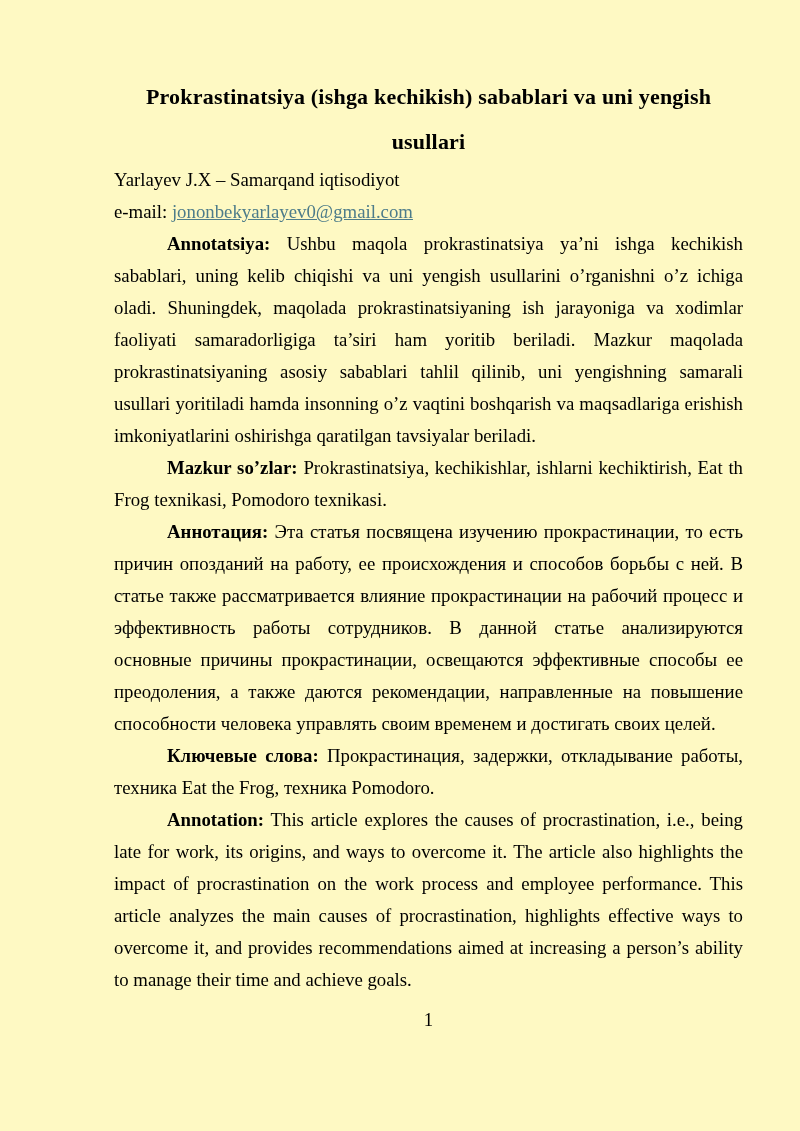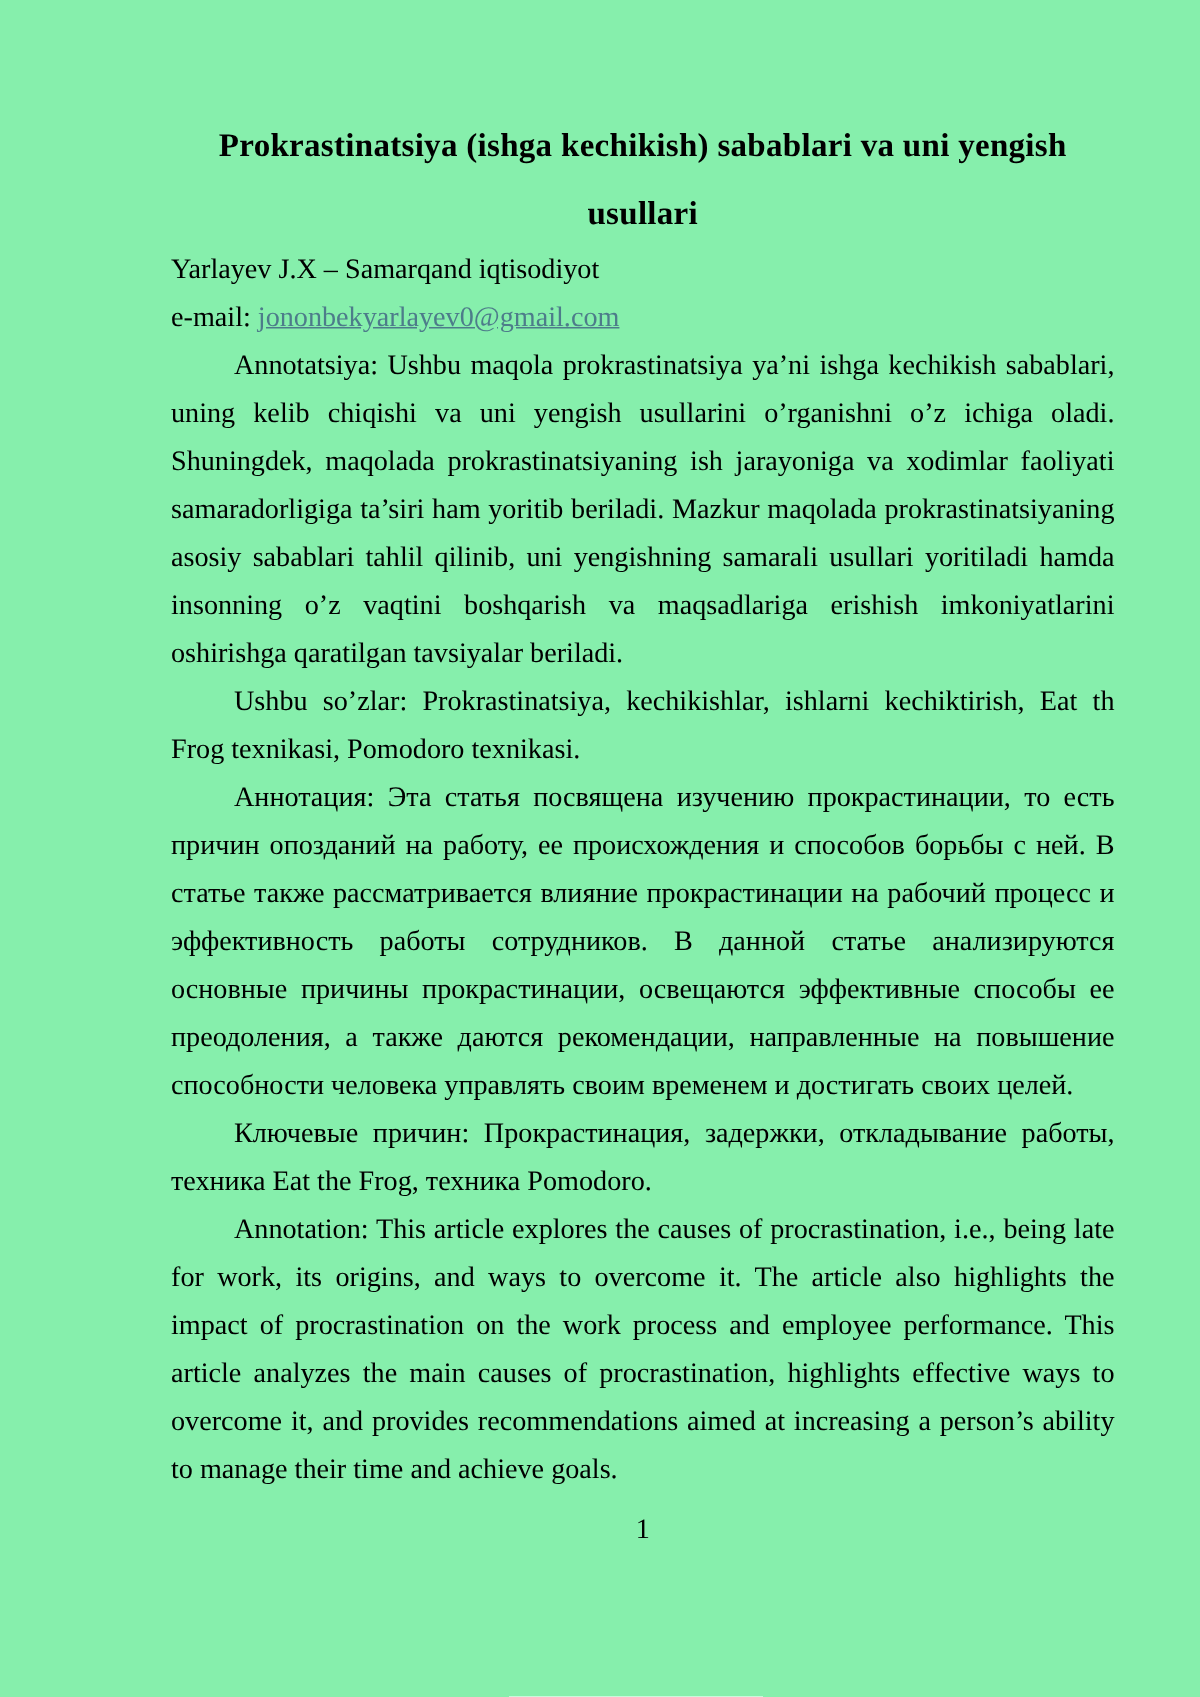--- a/index.html
+++ b/index.html
@@ -4,21 +4,21 @@
 <style>
   html, body {
     margin: 0;
     padding: 0;
     background: #ffffff;
   }
   .page {
     position: relative;
     width: 800px;
     height: 1131px;
-    background: #86efac;
+    background: #fef9c3;
     box-sizing: border-box;
     padding: 74px 57px 0 114px;
     font-family: "Liberation Serif", "DejaVu Serif", serif;
     color: #000000;
     overflow: hidden;
   }
   .doc-title {
     margin: 0;
     font-size: 22px;
     line-height: 45px;
@@ -35,21 +35,22 @@
     white-space: nowrap;
   }
   .para {
     margin: 0;
     font-size: 18.8px;
     line-height: 32px;
     text-align: justify;
     text-indent: 42px;
   }
   .para b {
-    font-weight: normal;
+    font-weight: bold;
+    margin-left: 11px;
   }
   .email-link {
     text-decoration: underline;
     margin-top: 20px;
   }
   .page-footer {
     margin-top: 8px;
     font-size: 18.8px;
     line-height: 32px;
     text-align: center;
@@ -62,23 +63,23 @@
 
   <h1 class="doc-title">Prokrastinatsiya (ishga kechikish) sabablari va uni yengish usullari</h1>
 
   <div class="author-block">
     <div class="author-line">Yarlayev J.X – Samarqand iqtisodiyot</div>
     <div class="author-line"><span>e-mail:</span> <a href="#" class="email-link" style="color: rgb(77, 124, 138);">jononbekyarlayev0@gmail.com</a></div>
   </div>
 
   <p class="para"><b>Annotatsiya:</b> <span>Ushbu maqola prokrastinatsiya ya’ni ishga kechikish sabablari, uning kelib chiqishi va uni yengish usullarini o’rganishni o’z ichiga oladi. Shuningdek, maqolada prokrastinatsiyaning ish jarayoniga va xodimlar faoliyati samaradorligiga ta’siri ham yoritib beriladi. Mazkur maqolada prokrastinatsiyaning asosiy sabablari tahlil qilinib, uni yengishning samarali usullari yoritiladi hamda insonning o’z vaqtini boshqarish va maqsadlariga erishish imkoniyatlarini oshirishga qaratilgan tavsiyalar beriladi.</span></p>
 
-  <p class="para"><b>Ushbu so’zlar:</b> <span>Prokrastinatsiya, kechikishlar, ishlarni kechiktirish, Eat th Frog texnikasi, Pomodoro texnikasi.</span></p>
+  <p class="para"><b>Mazkur so’zlar:</b> <span>Prokrastinatsiya, kechikishlar, ishlarni kechiktirish, Eat th Frog texnikasi, Pomodoro texnikasi.</span></p>
 
   <p class="para"><b>Аннотация:</b> <span>Эта статья посвящена изучению прокрастинации, то есть причин опозданий на работу, ее происхождения и способов борьбы с ней. В статье также рассматривается влияние прокрастинации на рабочий процесс и эффективность работы сотрудников. В данной статье анализируются основные причины прокрастинации, освещаются эффективные способы ее преодоления, а также даются рекомендации, направленные на повышение способности человека управлять своим временем и достигать своих целей.</span></p>
 
-  <p class="para"><b>Ключевые причин:</b> <span>Прокрастинация, задержки, откладывание работы, техника Eat the Frog, техника Pomodoro.</span></p>
+  <p class="para"><b>Ключевые слова:</b> <span>Прокрастинация, задержки, откладывание работы, техника Eat the Frog, техника Pomodoro.</span></p>
 
   <p class="para"><b>Annotation:</b> <span>This article explores the causes of procrastination, i.e., being late for work, its origins, and ways to overcome it. The article also highlights the impact of procrastination on the work process and employee performance. This article analyzes the main causes of procrastination, highlights effective ways to overcome it, and provides recommendations aimed at increasing a person’s ability to manage their time and achieve goals.</span></p>
 
   <div class="page-footer">1</div>
 
 </div>
 
 </body></html>

